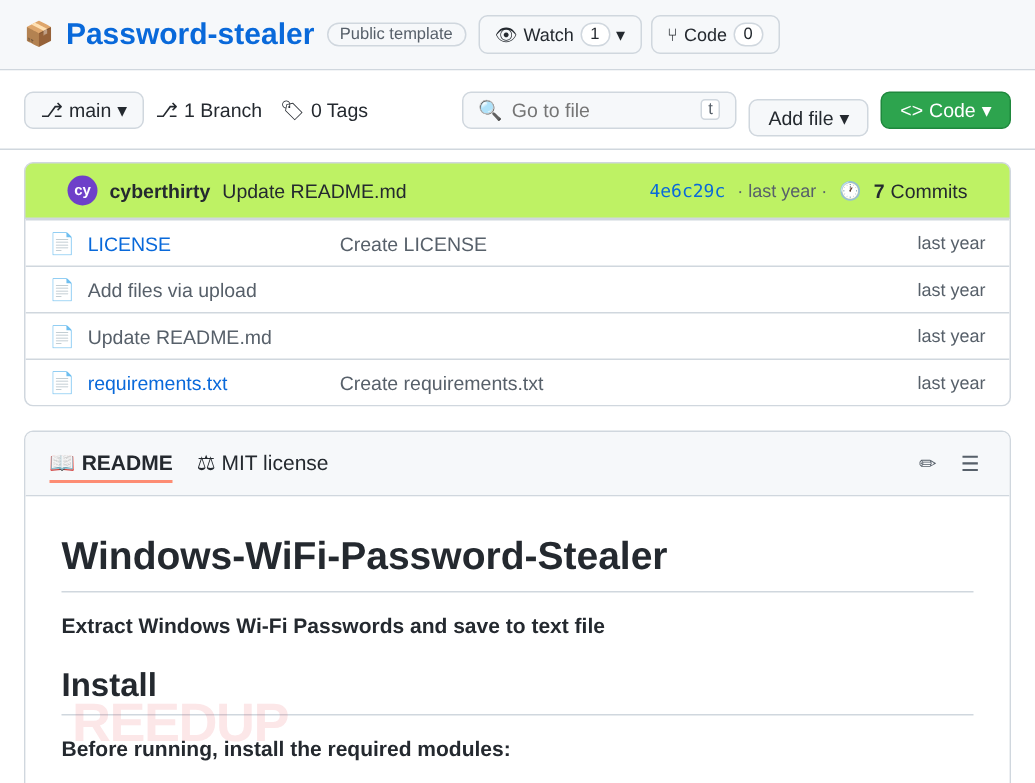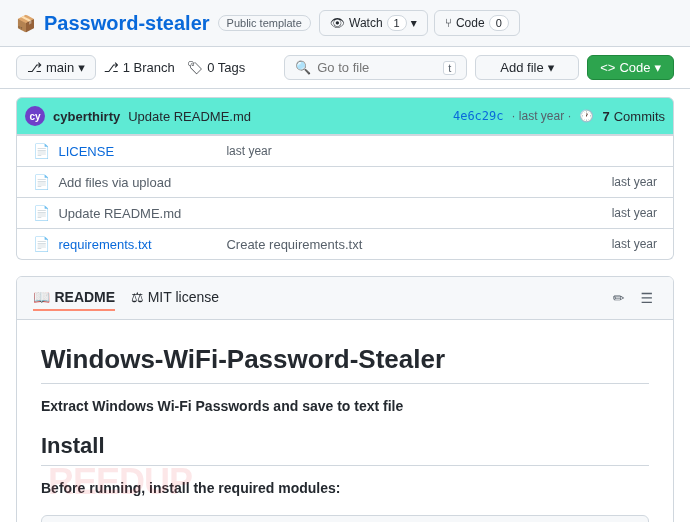--- a/index.html
+++ b/index.html
@@ -131,46 +131,47 @@
       padding: 0 4px;
       font-size: 11px;
       background: #fff;
       color: #57606a;
     }
     .add-file-btn {
       display: flex;
       align-items: center;
       gap: 4px;
       font-size: 13px;
-      padding: 4px 24px;
-      border: 1px solid #d0d7de;
-      border-radius: 6px;
-      background: #f6f8fa;
-      cursor: pointer;
-      color: #24292f;
+      padding: 4px 12px;
+      border: 1px solid #d0d7de;
+      border-radius: 6px;
+      background: #f6f8fa;
+      cursor: pointer;
+      color: #24292f;
+      margin-top: 11px;
     }
     .code-btn {
       display: flex;
       align-items: center;
       gap: 4px;
       font-size: 13px;
       padding: 4px 12px;
       border: 1px solid #1f883d;
       border-radius: 6px;
       background: #2da44e;
       cursor: pointer;
       color: #fff;
     }
 
     
     .commit-row {
       display: flex;
       align-items: center;
-      padding: 8px 8px;
-      background: #5eead4;
+      padding: 8px 28px;
+      background: #bef264;
       border: 1px solid #d0d7de;
       border-radius: 6px 6px 0 0;
       margin: 8px 16px 0 16px;
       gap: 8px;
       justify-content: flex-end;
     }
     .avatar {
       width: 20px;
       height: 20px;
       border-radius: 50%;
@@ -421,20 +422,21 @@
       <span class="commits-count">7</span>
       <span>Commits</span>
     </span>
   </div>
 </div>
 
 <div class="file-table">
   <div class="file-row">
     <span class="file-icon">📄</span>
     <span class="file-name">LICENSE</span>
+    <span class="file-commit">Create LICENSE</span>
     <span class="file-time">last year</span>
   </div>
   <div class="file-row">
     <span class="file-icon">📄</span>
     <span class="file-commit">Add files via upload</span>
     <span class="file-time">last year</span>
   </div>
   <div class="file-row">
     <span class="file-icon">📄</span>
     <span class="file-commit">Update README.md</span>

